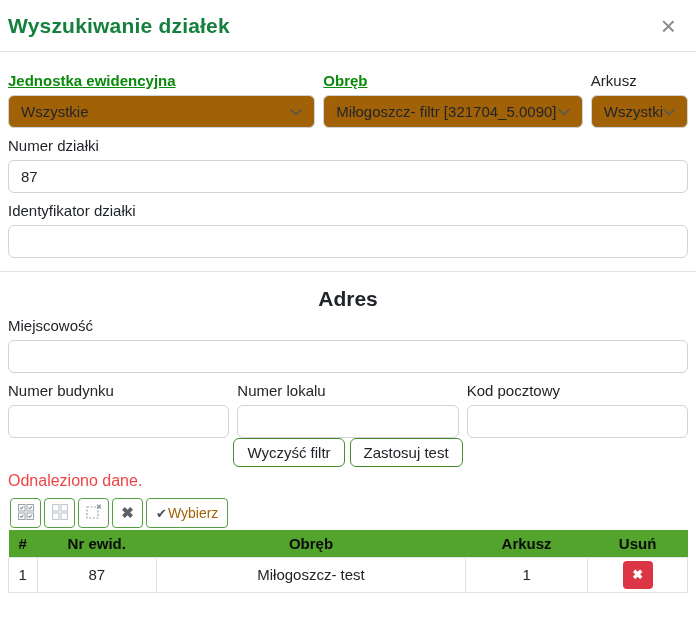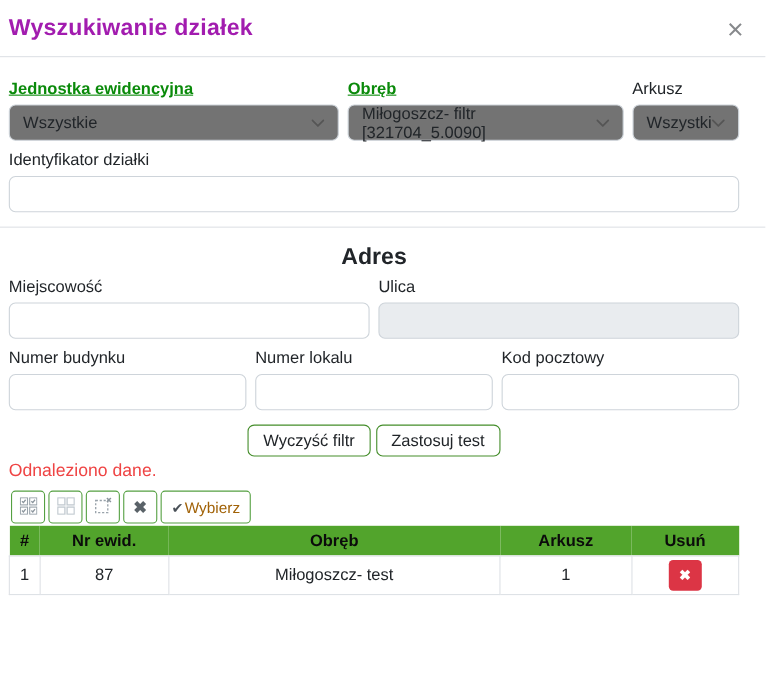--- a/index.html
+++ b/index.html
@@ -2,31 +2,31 @@
 <html lang="pl"><head>
 <meta charset="utf-8">
 <style>
   * { box-sizing: border-box; margin: 0; padding: 0; }
   html, body { width: 696px; height: 621px; background: #fff; overflow: hidden;
     font-family: "Liberation Sans", sans-serif; color: #212529; }
 
   
   .dialog-header { display: flex; justify-content: space-between; align-items: flex-start;
     padding: 14px 16px 13px 8px; }
-  .dialog-title { font-size: 21px; font-weight: bold; color: #a21caf; letter-spacing: .2px; }
+  .dialog-title { font-size: 21px; font-weight: bold; color: #15803d; letter-spacing: .2px; }
   .close-btn { background: none; border: none; font-size: 26px; line-height: 20px;
     color: #87898c; cursor: pointer; font-weight: 300; padding: 2px 4px; }
   .divider { border: none; border-top: 1px solid #dee2e6; }
 
-  .content { padding: 0 24px 0 8px; }
+  .content { padding: 0 8px 0 8px; }
 
   
   .field-label { font-size: 15px; color: #212529; margin-bottom: 6px; display: inline-block; }
   .field-label.green { color: #0a8a0a; font-weight: bold; text-decoration: underline; }
-  .selectbox { height: 33px; border: 1px solid #ced4da; border-radius: 6px; background: #737373;
+  .selectbox { height: 33px; border: 1px solid #ced4da; border-radius: 6px; background: #a16207;
     display: flex; align-items: center; justify-content: space-between; padding: 0 12px;
     font-size: 15px; cursor: pointer; }
   .selectbox .chev { display: flex; align-items: center; }
   input.textbox { width: 100%; height: 33px; border: 1px solid #ced4da; border-radius: 6px;
     padding: 0 12px; font-size: 15px; font-family: inherit; color: #212529; background: #fff; }
   input.textbox:disabled { background: #e9ecef; border-color: #ced4da; }
 
   .row { display: flex; gap: 8px; }
   .row1 { margin-top: 20px; }
   .row1 .col-a { flex: 0 0 45.2%; }
@@ -35,21 +35,21 @@
   .block { margin-top: 9px; }
 
   .divider2 { margin-top: 13px; }
 
   .section-heading { text-align: center; font-weight: bold; font-size: 21px; margin-top: 15px; }
   .addr-row1 { margin-top: 6px; }
   .addr-row1 .col { flex: 1 1 50%; }
   .addr-row2 { margin-top: 9px; }
   .addr-row2 .col { flex: 1 1 33.33%; }
 
-  .filter-actions { display: flex; justify-content: center; gap: 5px; margin-top: 13px; }
+  .filter-actions { display: flex; justify-content: center; gap: 5px; }
   .btn-filter { background: #fff; border: 1px solid #448d2a; border-radius: 6px;
     padding: 5px 13px; font-size: 15px; font-family: inherit; color: #212529; cursor: pointer; }
 
   .status-text { text-align: left; font-size: 16px; margin-top: 5px; color: #ef4444; }
   .result-heading { text-align: center; font-weight: bold; font-size: 16px; margin-top: 11px; }
 
   
   .toolbar { display: flex; gap: 3px; margin-top: 8px; padding-left: 2px; }
   .tool-btn { height: 30px; min-width: 31px; border: 1px solid #55a042; border-radius: 4px;
     background: #fff; display: inline-flex; align-items: center; justify-content: center;
@@ -111,42 +111,42 @@
         <span>Wszystki</span>
         <span class="chev">
           <svg width="12" height="8" viewBox="0 0 12 8">
               <path d="M1 1.5l5 5 5-5" fill="none" stroke="#555" stroke-width="1.6" stroke-linecap="round" stroke-linejoin="round"></path>
             </svg>
         </span>
       </div>
     </div>
   </div>
 
+  <div class="block">
+    <span class="field-label">Numer działki</span>
+    <input class="textbox" type="text" value="87" style="">
+  </div>
 
   <div class="block">
     <span class="field-label">Identyfikator działki</span>
     <input class="textbox" type="text" value="" style="">
   </div>
 
 </div>
 
 <hr class="divider divider2">
 
 <div class="content">
 
   <div class="section-heading">Adres</div>
 
   <div class="row addr-row1">
     <div class="col">
       <span class="field-label">Miejscowość</span>
       <input class="textbox" type="text" value="" style="">
-    </div>
-    <div class="col">
-      <span class="field-label">Ulica</span>
-      <input class="textbox" type="text" disabled="" value="" style="">
     </div>
   </div>
 
   <div class="row addr-row2">
     <div class="col">
       <span class="field-label">Numer budynku</span>
       <input class="textbox" type="text" value="" style="">
     </div>
     <div class="col">
       <span class="field-label">Numer lokalu</span>

